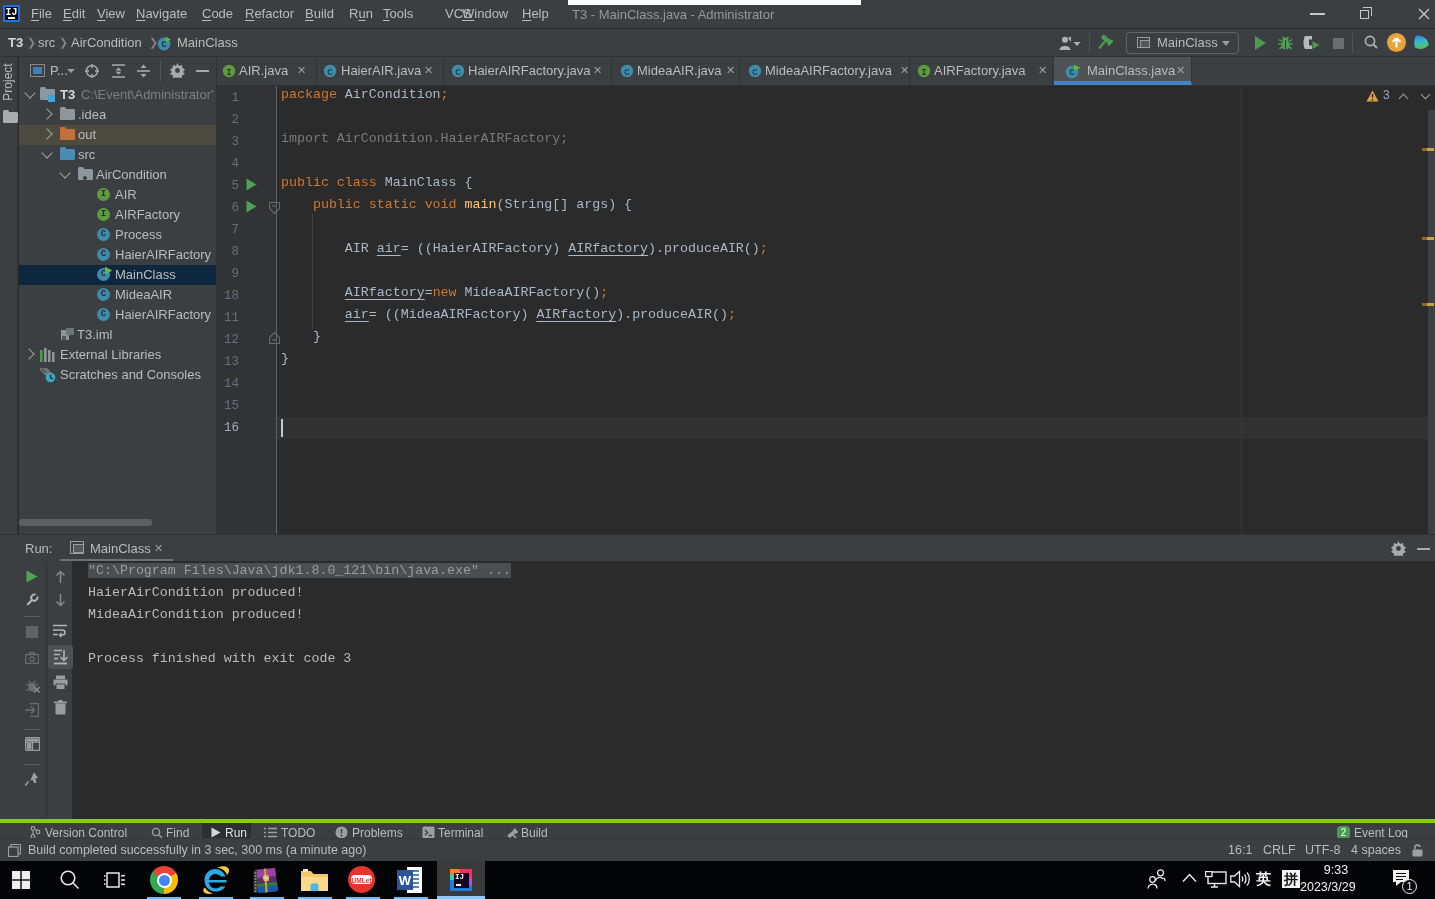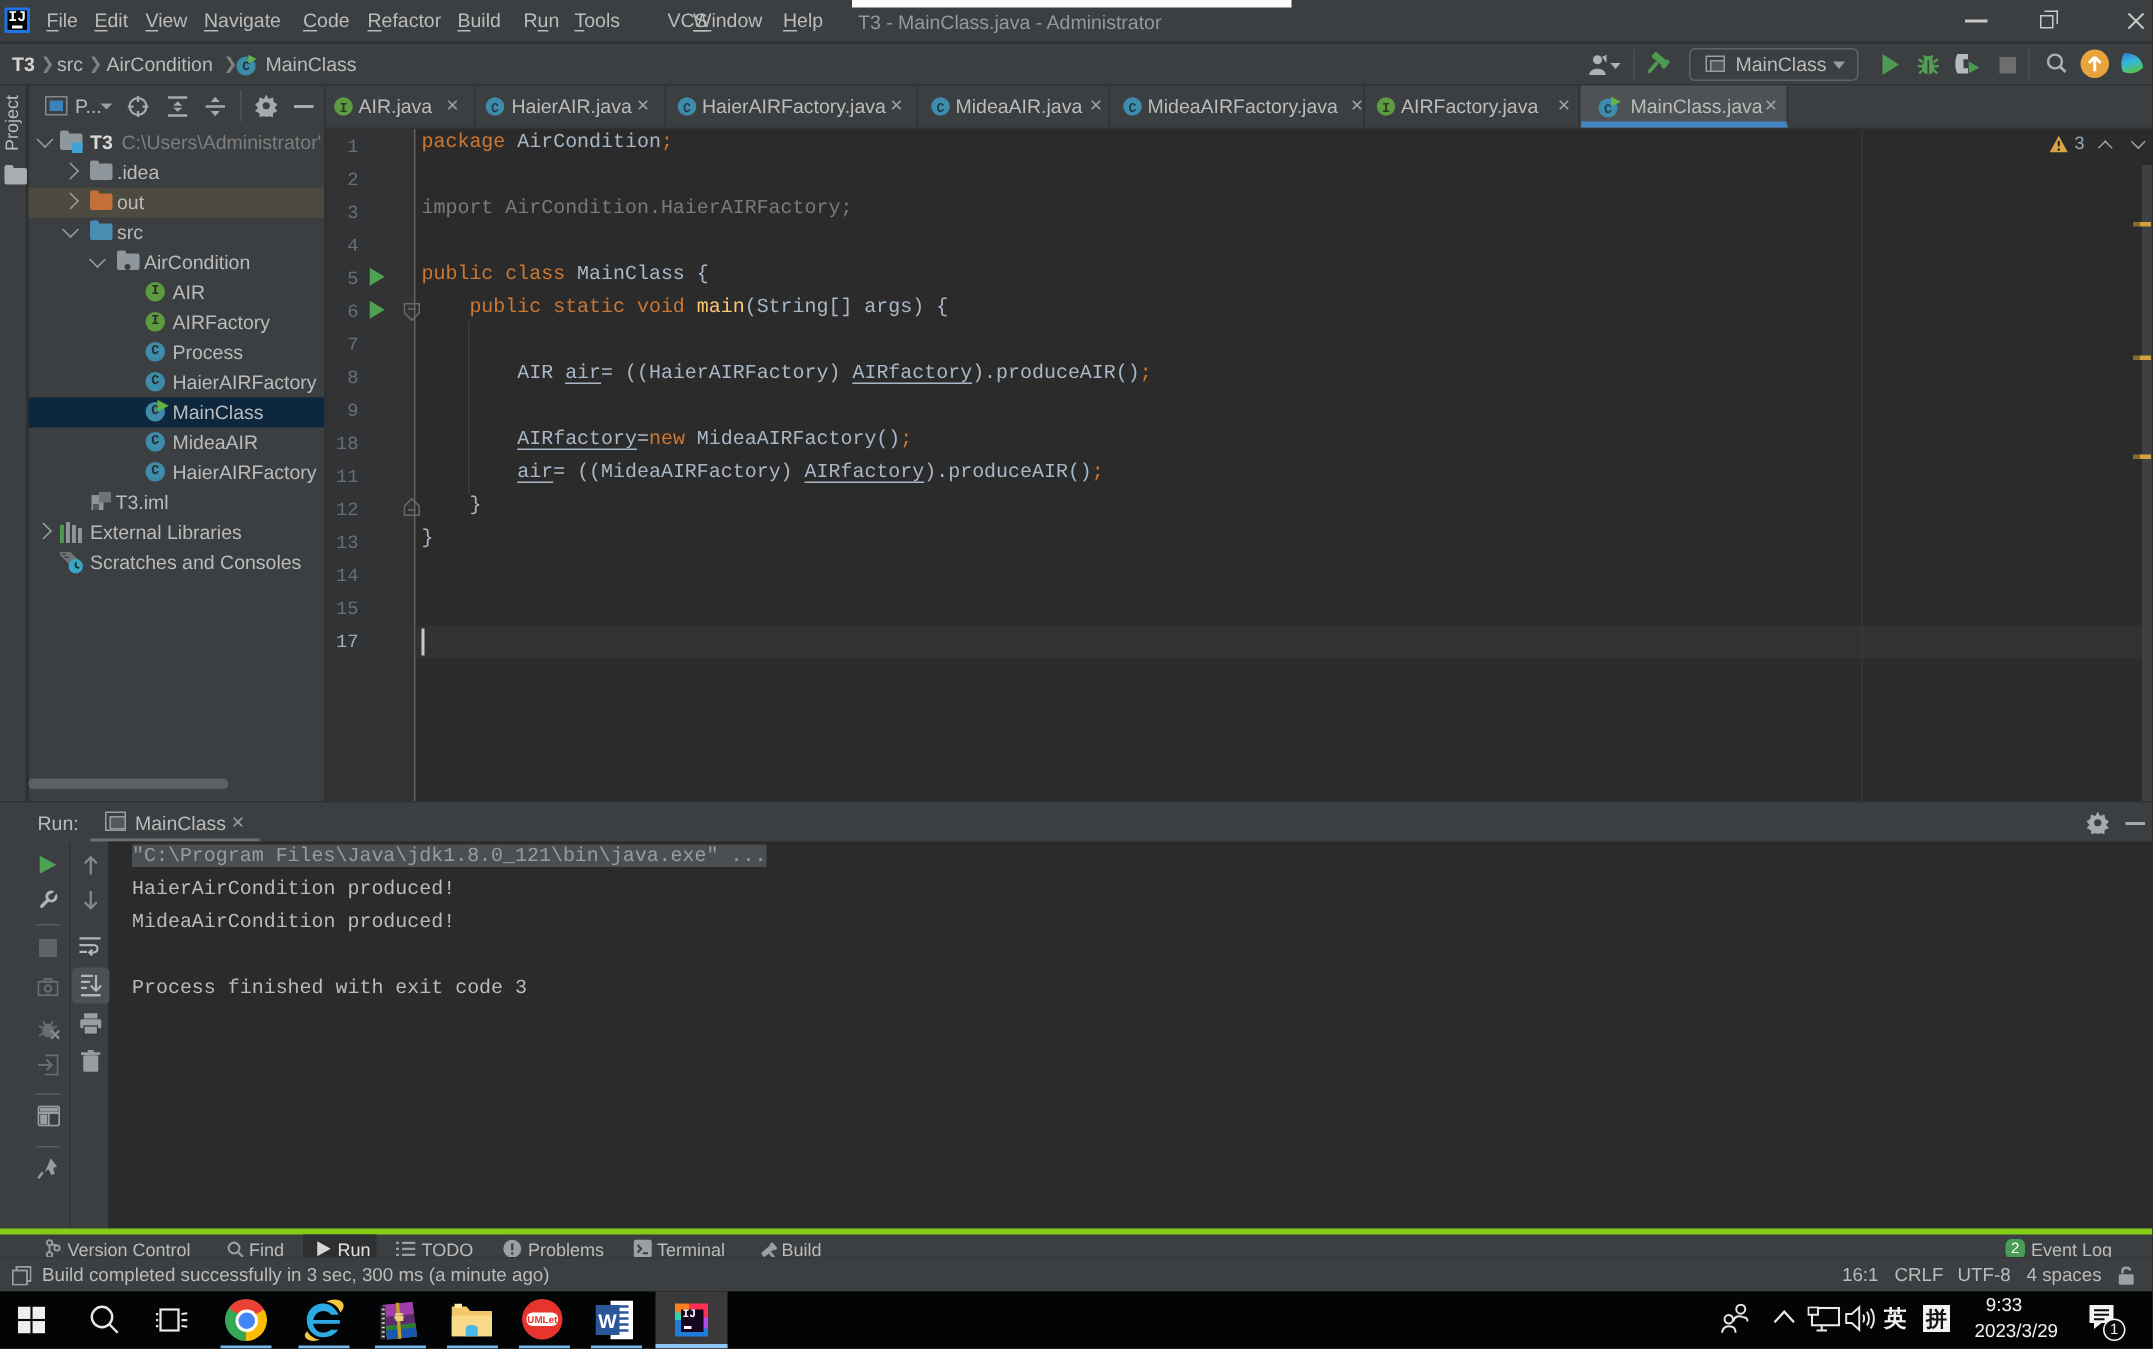--- a/index.html
+++ b/index.html
@@ -192,21 +192,21 @@
           <circle cx="7.5" cy="7.5" r="2.4" fill="#3c3f41"></circle>
         </svg>
     <div class="abs" style="left:177px;top:13px;width:13px;height:1.8px;background:#a7a9ab"></div>
   </div>
 
   <div class="trow" style="top:28px">
         <div class="chev down" style="left:7px;top:4px"></div>
     <div class="folder" style="left:21px;top:4px;background:#8f979e"></div>
         <div class="abs" style="left:29px;top:10px;width:7px;height:7px;background:#3fa3d7"></div>
     <span class="txt" style="left:41px;font-weight:bold;color:#d8d8d8">T3</span>
-        <span class="txt" style="left:62px;color:#7e7e7e">C:\Users\Administrator'</span>
+        <span class="txt" style="left:62px;color:#7e7e7e">C:\Event\Administrator'</span>
       </div>
   <div class="trow" style="top:48px">
         <div class="chev right" style="left:24px;top:5px"></div>
     <div class="folder" style="left:41px;top:4px;background:#8f979e"></div>
         <span class="txt" style="left:59px">.idea</span>
       </div>
   <div class="trow" style="top:68px;background:#4d4a3f">
         <div class="chev right" style="left:24px;top:5px"></div>
     <div class="folder" style="left:41px;top:4px;background:#c4703a"></div>
         <span class="txt" style="left:59px">out</span>
@@ -355,21 +355,21 @@
       <div class="lnum" style="top:115px">6</div>
   <div class="lnum" style="top:137px">7</div>
       <div class="lnum" style="top:159px">8</div>
   <div class="lnum" style="top:181px">9</div>
       <div class="lnum" style="top:203px">18</div>
   <div class="lnum" style="top:225px">11</div>
       <div class="lnum" style="top:247px">12</div>
   <div class="lnum" style="top:269px">13</div>
       <div class="lnum" style="top:291px">14</div>
   <div class="lnum" style="top:313px">15</div>
-      <div class="lnum" style="top:335px;color:#a5adb5">17</div>
+      <div class="lnum" style="top:335px;color:#a5adb5">16</div>
   <svg class="abs" style="left:29px;top:92px" width="11" height="13" viewBox="0 0 11 13">
         <path d="M0.5 0.5 L10.5 6.5 L0.5 12.5 Z" fill="#4fa154"></path>
       </svg>
   <svg class="abs" style="left:29px;top:114px" width="11" height="13" viewBox="0 0 11 13">
         <path d="M0.5 0.5 L10.5 6.5 L0.5 12.5 Z" fill="#4fa154"></path>
       </svg>
   <svg class="abs" style="left:52px;top:116px" width="11" height="12" viewBox="0 0 11 12">
         <path d="M0.5 0.5 L10.5 0.5 L10.5 6.5 L5.5 11.5 L0.5 6.5 Z" fill="none" stroke="#67696b" stroke-width="1.1"></path>
         <path d="M3 4 L8 4" stroke="#67696b" stroke-width="1.1"></path>
       </svg>
@@ -623,19 +623,19 @@
         <rect x="0.5" y="0.5" width="6.5" height="5" fill="#0a0a0a" stroke="#e8e8e8" stroke-width="1.3"></rect>
         <path d="M6 16 L13 16 M9.5 13 L9.5 16" stroke="#e8e8e8" stroke-width="1.4"></path>
       </svg>
   <svg class="abs" style="left:1230px;top:9px" width="20" height="18" viewBox="0 0 20 18">
         <path d="M0.8 6 L4.5 6 L9.5 1.5 L9.5 16.5 L4.5 12 L0.8 12 Z" fill="none" stroke="#e8e8e8" stroke-width="1.3"></path>
         <path d="M12 6.5 C13 7.5 13 10.5 12 11.5 M14.5 4.5 C16.5 6.5 16.5 11.5 14.5 13.5 M17 2.5 C20 5.5 20 12.5 17 15.5" fill="none" stroke="#e8e8e8" stroke-width="1.3"></path>
       </svg>
   <div class="abs" style="left:1256px;top:9px;font-size:15px;color:#f2f2f2;font-weight:bold">英</div>
   <div class="abs" style="left:1282px;top:9px;width:18px;height:18px;background:#f2f2f2;color:#111;font-size:14px;line-height:18px;text-align:center;font-weight:bold">拼</div>
   <div class="abs" style="left:1300px;top:2px;width:72px;text-align:center;font-size:12.5px;color:#f2f2f2">9:33</div>
-  <div class="abs" style="left:1300px;top:19px;width:72px;text-align:right;font-size:12.5px;color:#f2f2f2">2023/3/29</div>
+  <div class="abs" style="left:1300px;top:19px;width:72px;text-align:left;font-size:12.5px;color:#f2f2f2">2023/3/29</div>
   <svg class="abs" style="left:1391px;top:8px" width="20" height="18" viewBox="0 0 20 18">
         <path d="M2 1 L18 1 L18 13 L10 13 L5 17 L5 13 L2 13 Z" fill="#f2f2f2"></path>
         <path d="M5 4.5 L15 4.5 M5 7.5 L15 7.5 M5 10.5 L12 10.5" stroke="#0a0a0a" stroke-width="1.2"></path>
       </svg>
   <div class="abs" style="left:1402px;top:18px;width:15px;height:15px;border-radius:50%;background:#0a0a0a;border:1.4px solid #f2f2f2;color:#f2f2f2;font-size:10px;text-align:center;line-height:14px">1</div>
 </div>
 </div>
 </body></html>

